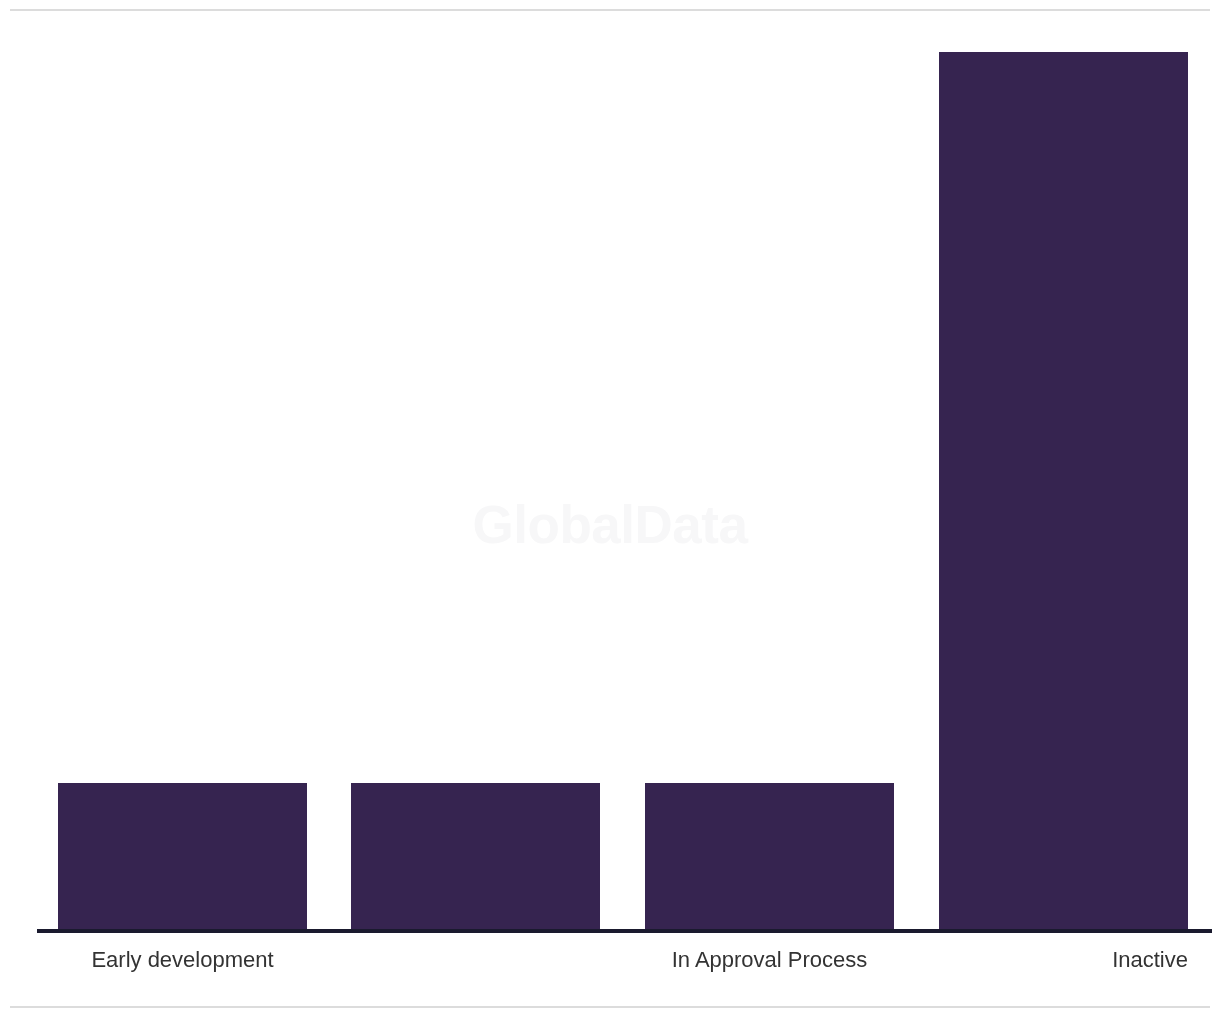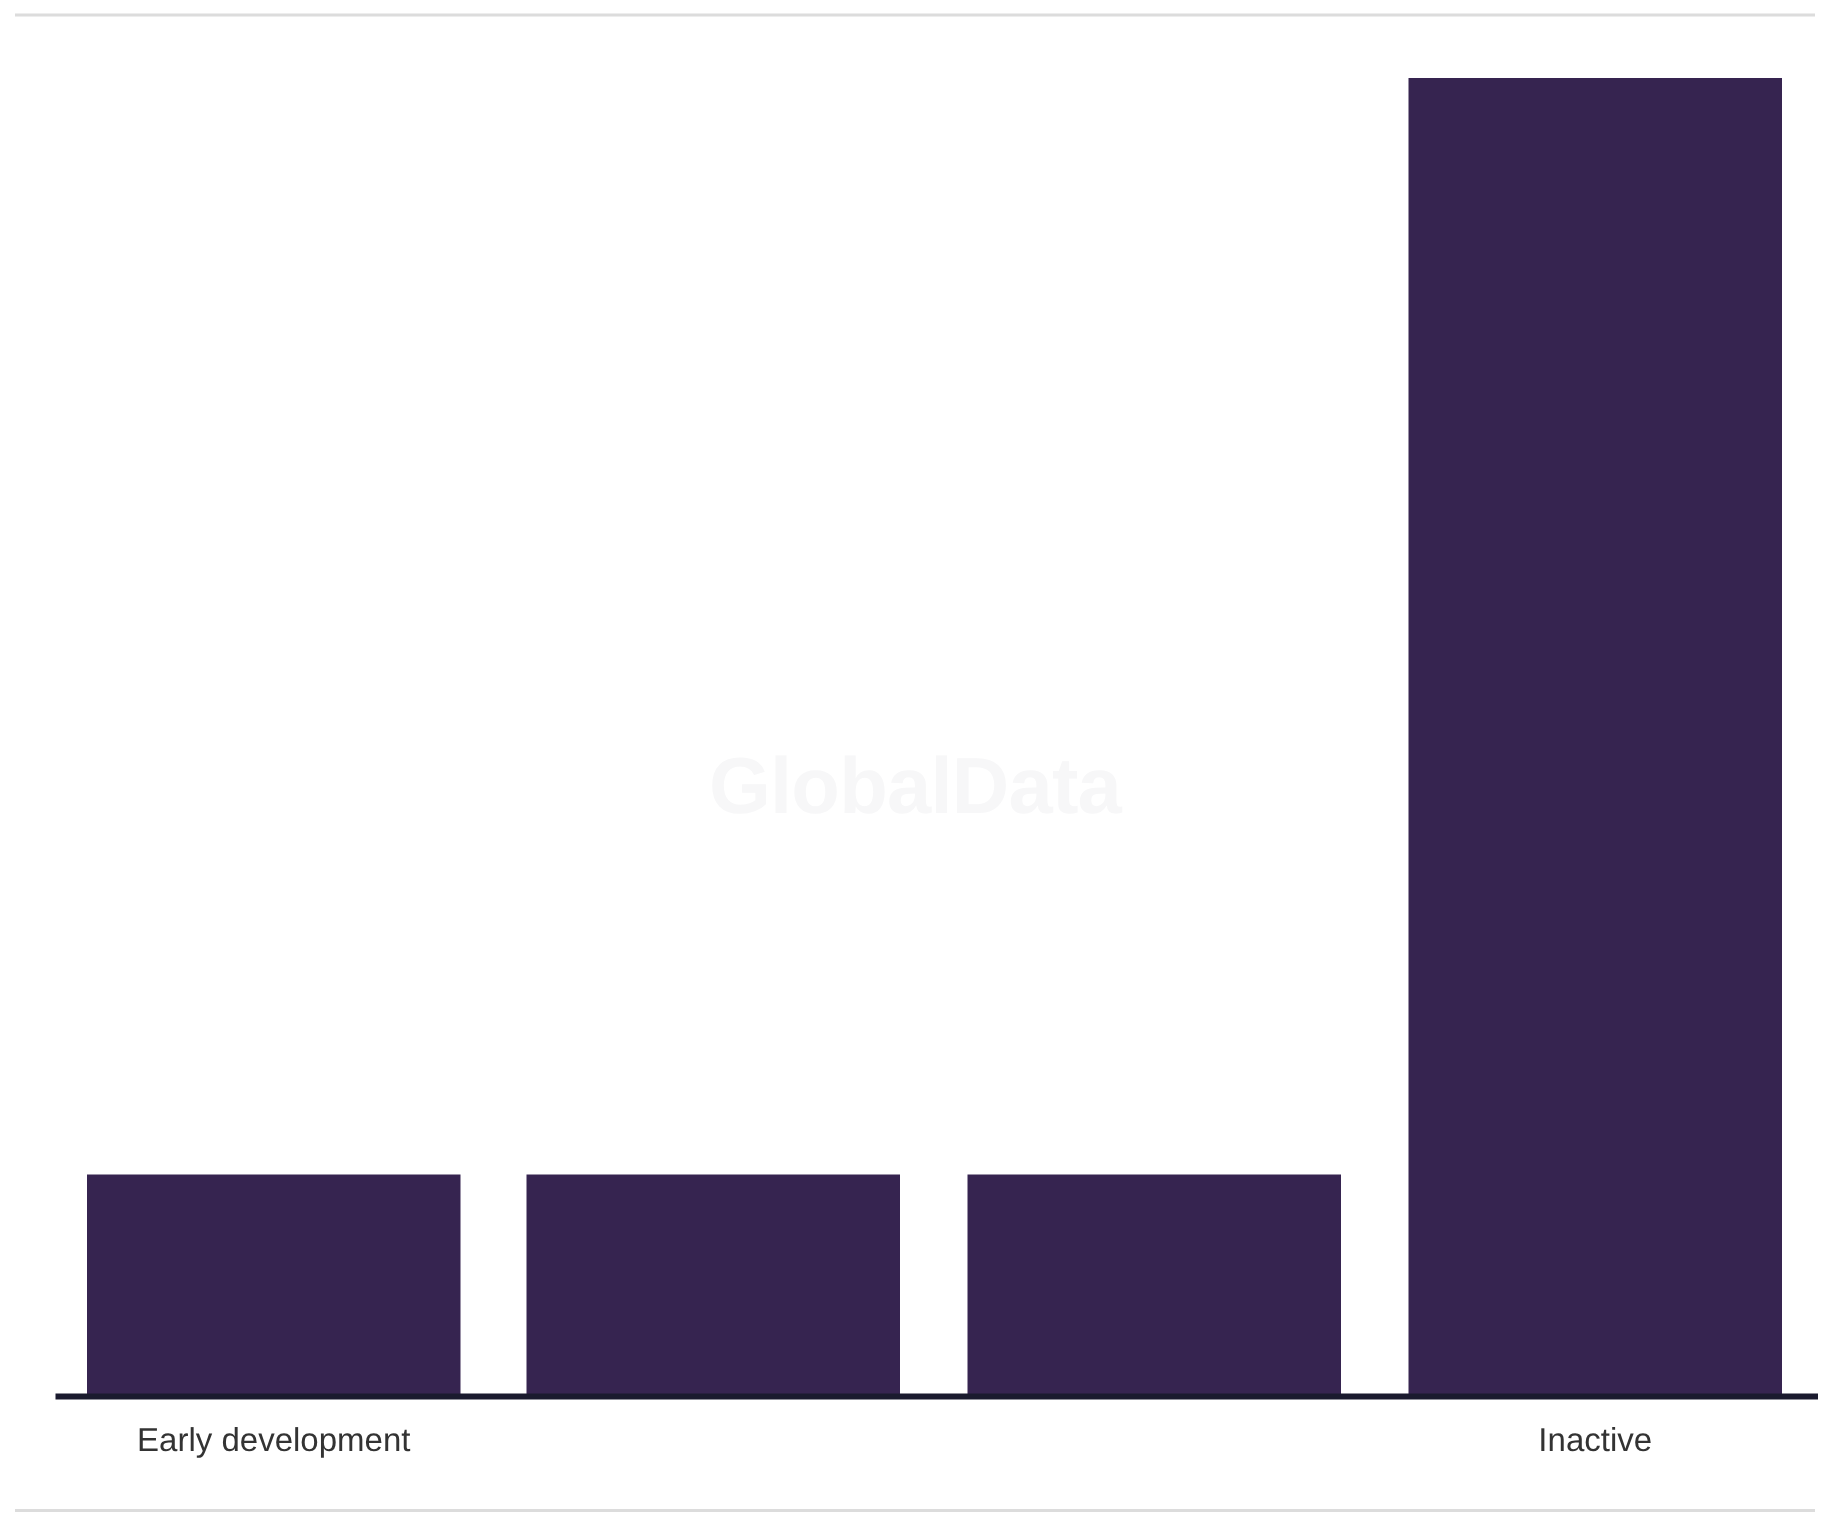--- a/index.html
+++ b/index.html
@@ -97,17 +97,18 @@
     <div class="bar" style="left: 58px; width: 249px; height: 146.774px; background: rgb(54, 36, 80);" title="Early development: 50"></div>
     <div class="bar" style="left: 351px; width: 249px; height: 146.774px; background: rgb(54, 36, 80);" title="Clinical: 50"></div>
     <div class="bar" style="left: 645px; width: 249px; height: 146.774px; background: rgb(54, 36, 80);" title="In Approval Process: 50"></div>
     <div class="bar" style="left: 939px; width: 249px; height: 877.71px; background: rgb(54, 36, 80);" title="Inactive: 299"></div>
 
   </div>
 
   <div id="axis-line" style="background: rgb(26, 26, 46);"></div>
 
   <div class="cat-label" style="left: 58px; width: 249px; color: rgb(51, 51, 51);">Early development</div>
-  <div class="cat-label" style="left: 939px; width: 249px; color: rgb(51, 51, 51);">Inactive</div>
+  <div class="cat-label" style="left: 645px; width: 249px; color: rgb(51, 51, 51);">In Approval Process</div>
+  <div class="cat-label" style="left: 939px; width: 249px; color: rgb(51, 51, 51); text-align: right;">Inactive</div>
 
   <div id="divider-bottom" class="divider" style="background: rgb(220, 220, 220);"></div>
 
 </div>
 
 </body></html>

